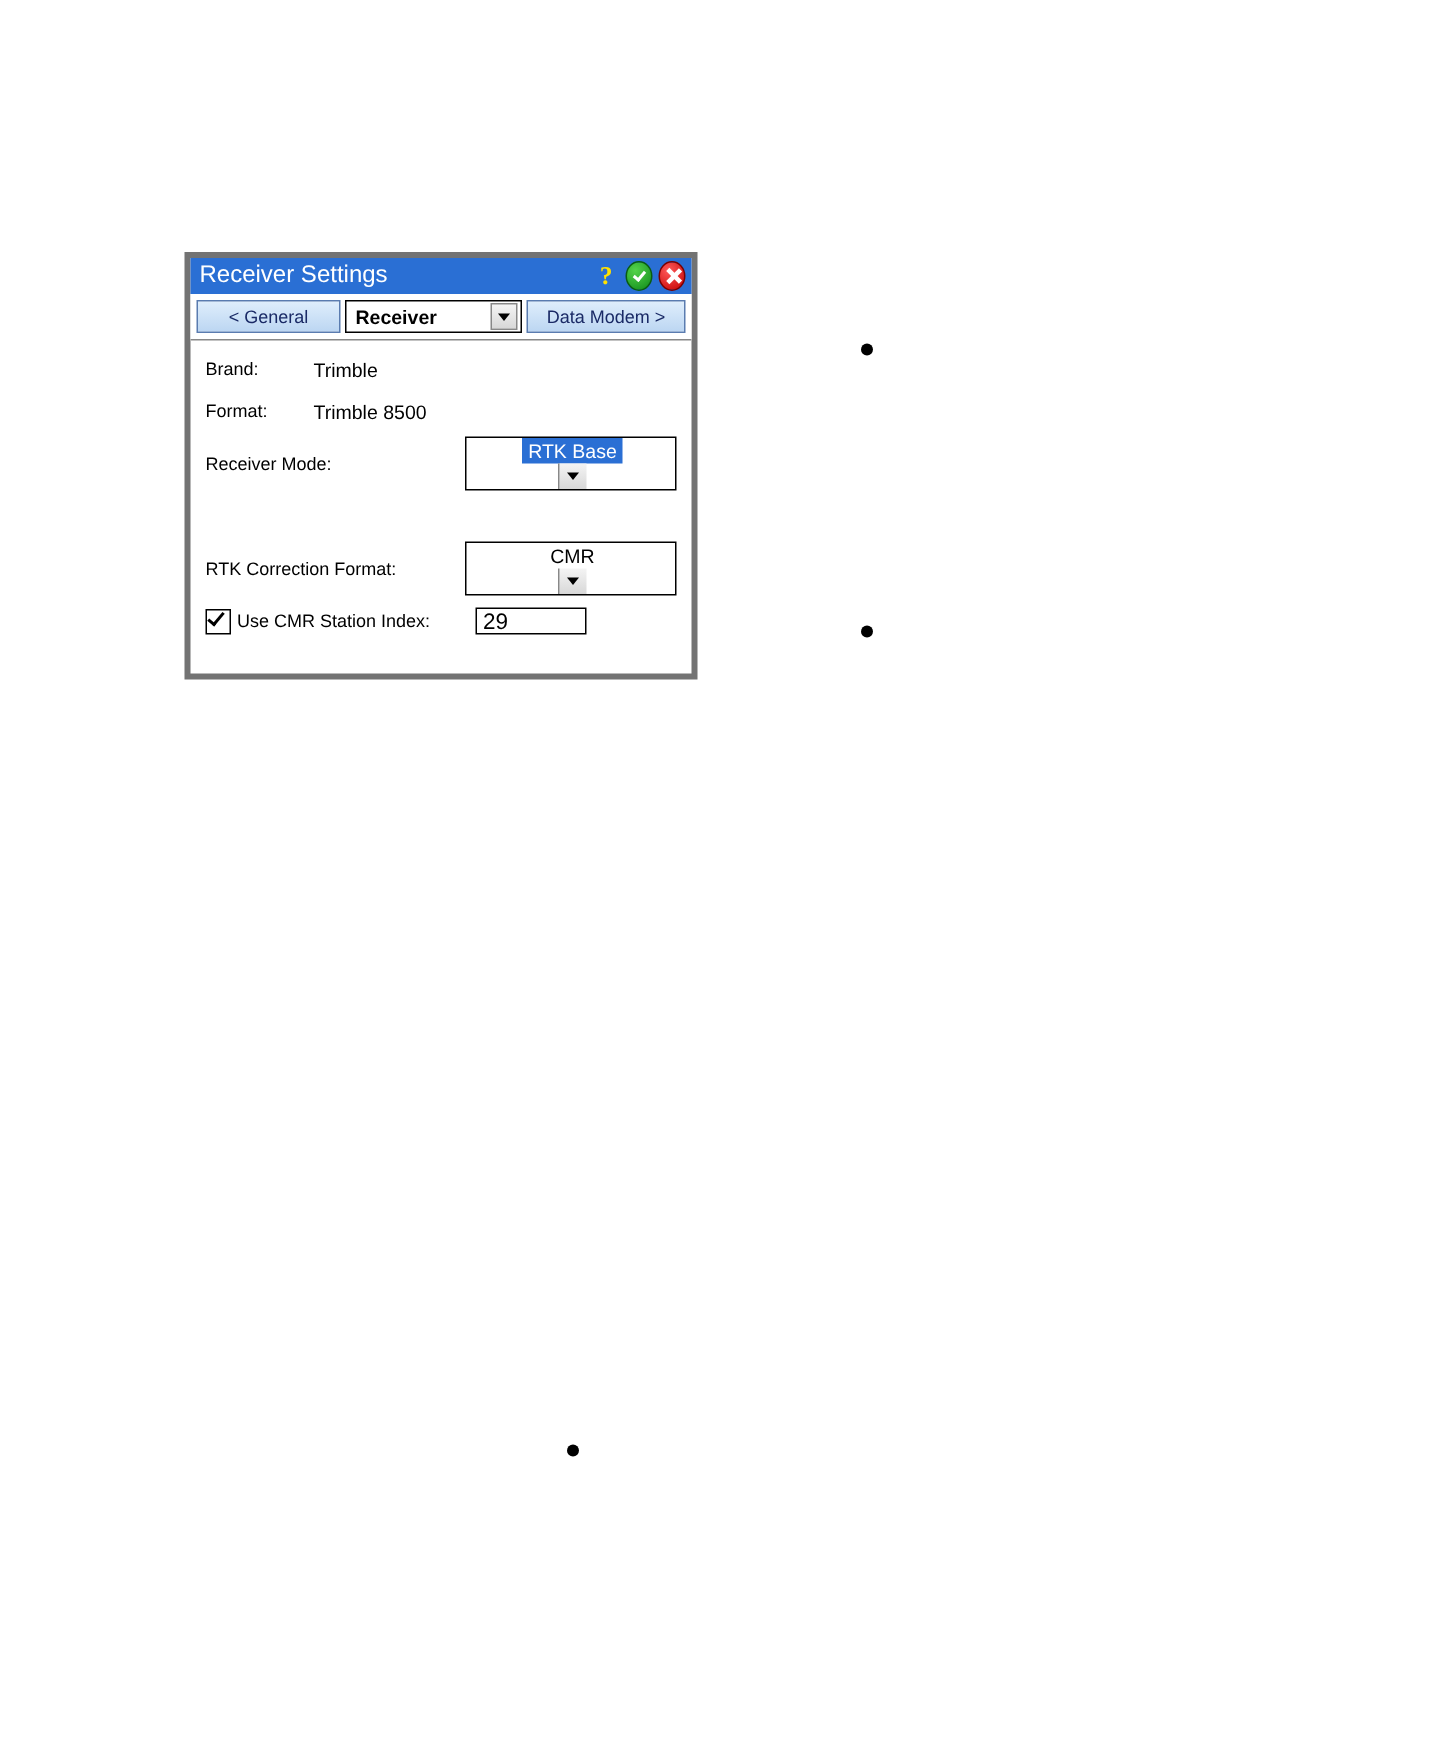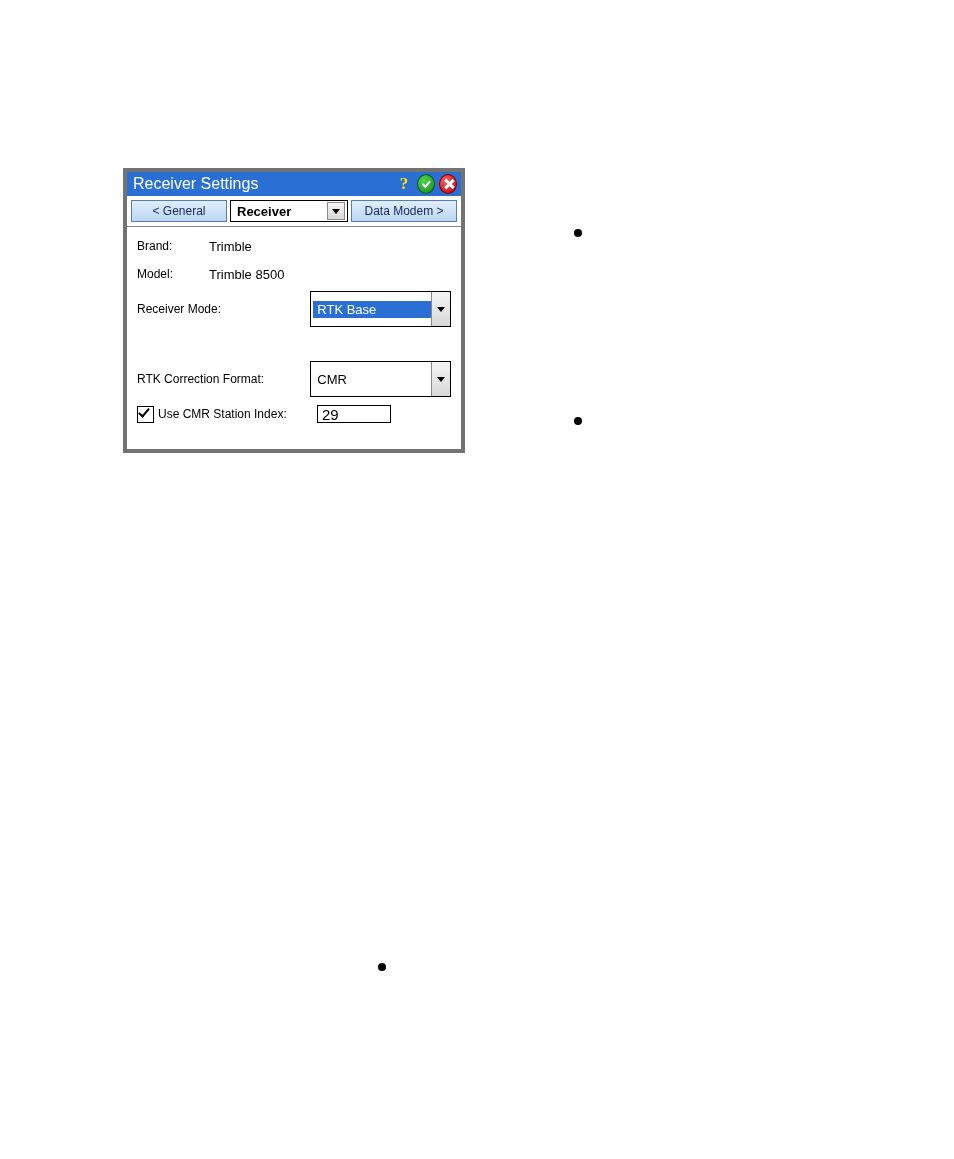--- a/index.html
+++ b/index.html
@@ -142,20 +142,21 @@
   .value-text { font-size:13px; }
 
   .select-box {
     border: 1px solid #000;
     background:#fff;
     height: 36px;
     box-sizing: border-box;
     display:flex; align-items:center;
     padding-left:2px;
     cursor:pointer;
+    flex-direction:column;
   }
   .select-box .sel-label {
     flex:1; padding:1px 4px; font-size:13px;
   }
   .select-box.highlight .sel-label {
     background:#2a6fd4; color:#fff;
   }
   .select-box .dd-btn {
     width:18px; height:100%;
     background: linear-gradient(#f4f4f4,#d8d8d8);
@@ -235,21 +236,21 @@
   </div>
 
   <div class="content">
 
     <div class="row">
       <span class="label-col label-text">Brand:</span>
       <span class="value-text">Trimble</span>
     </div>
 
     <div class="row">
-      <span class="label-col label-text">Model:</span>
+      <span class="label-col label-text">Format:</span>
       <span class="value-text">Trimble 8500</span>
     </div>
 
     <div class="row" style="margin-top:4px;">
       <span class="label-col2 label-text">Receiver Mode:</span>
       <div class="select-box highlight" style="width:146px;">
         <span class="sel-label">RTK Base</span>
         <span class="dd-btn"></span>
       </div>
     </div>

